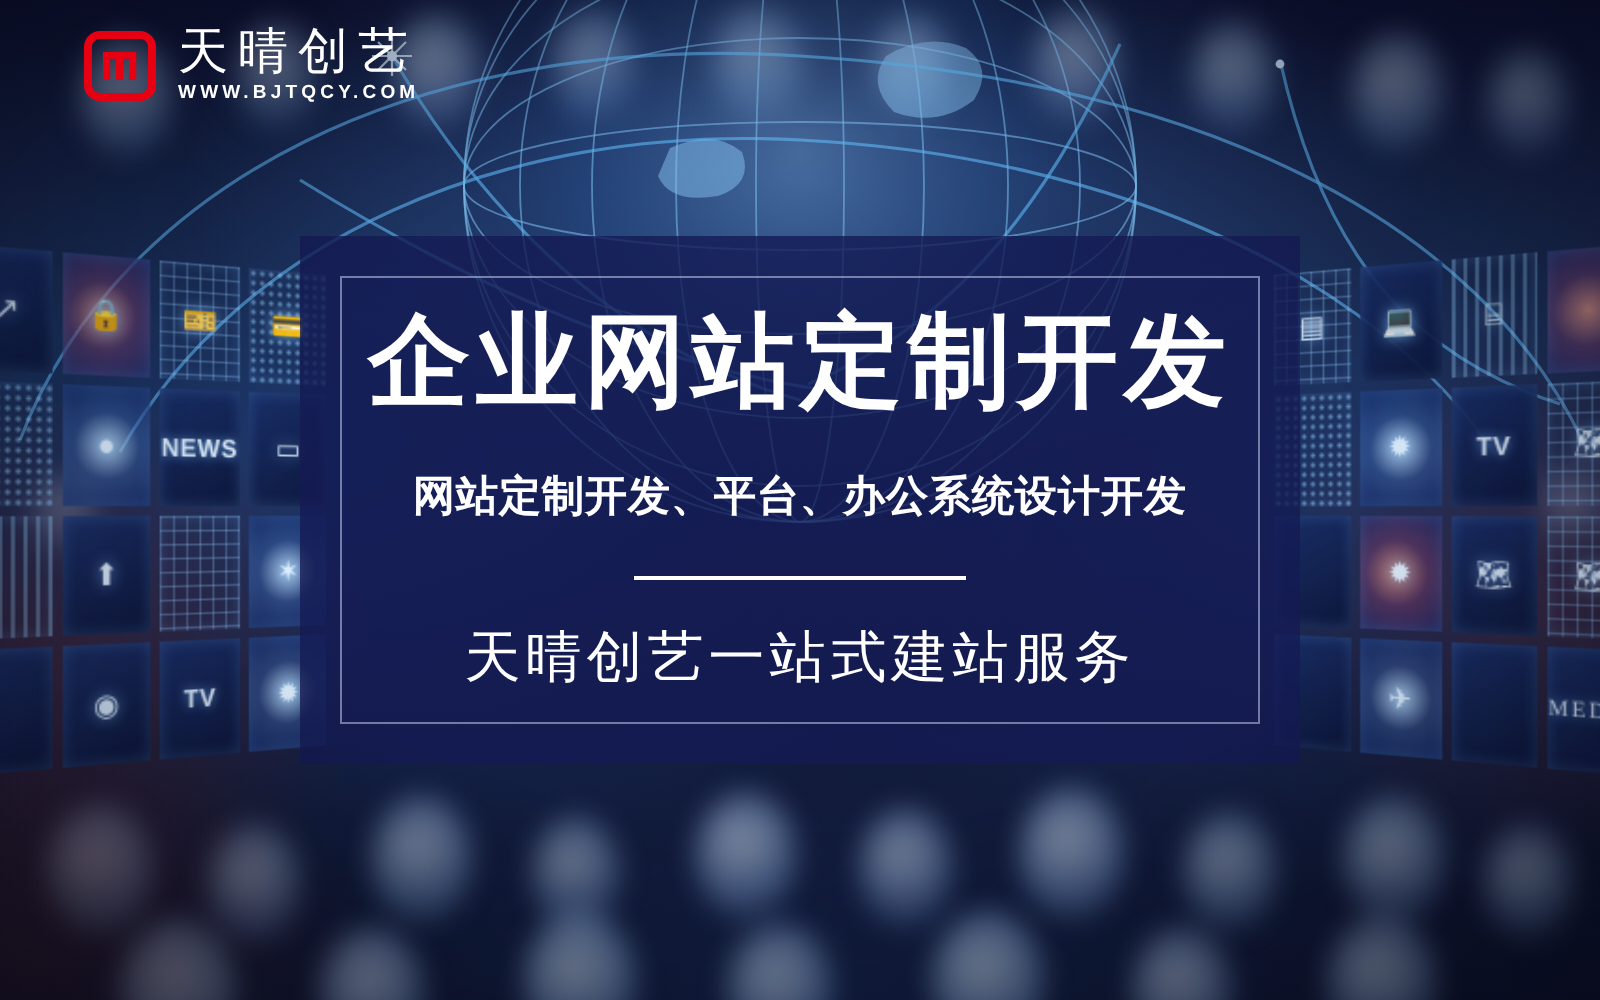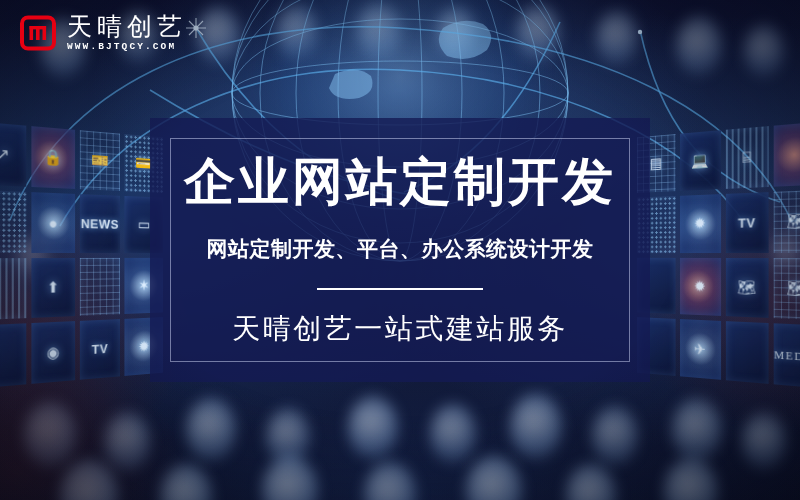--- a/index.html
+++ b/index.html
@@ -75,32 +75,32 @@
 
   
   .arcs { position:absolute; left:0; top:-30px; width:800px; height:260px; opacity:0.85; }
   .arcs svg { width:100%; height:100%; }
 
   
   .bokeh { position:absolute; border-radius:50%; filter:blur(7px); }
 
   
   .logo {
-    position:absolute; left:20px; top:14px;
+    position:absolute; left:42px; top:14px;
     display:flex; align-items:center; gap:11px; z-index:14;
   }
   .logo-mark { width:36px; height:38px; flex:0 0 auto; }
   .logo-text { display:flex; flex-direction:column; gap:3px; }
   .logo-cn {
     font-family:"Liberation Sans", sans-serif;
     font-size:25px; font-weight:400; color:#ffffff;
     letter-spacing:5px; line-height:1;
   }
   .logo-url {
-    font-family:Liberation Mono, monospace;
+    font-family:Liberation Sans, sans-serif;
     font-size:9.5px; font-weight:700; color:#ffffff;
     letter-spacing:2.1px; line-height:1;
   }
 
   
   .panel {
     position:absolute; left:150px; top:118px;
     width:500px; height:264px;
     background:rgba(20,26,84,0.80);
     z-index:12;

